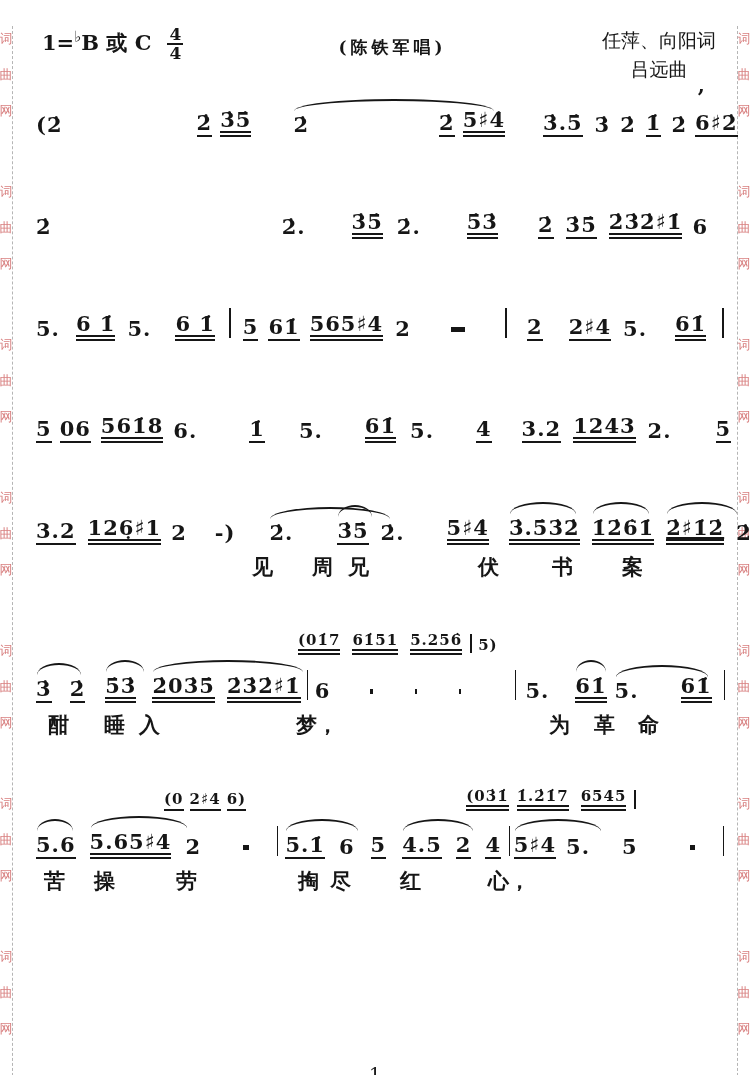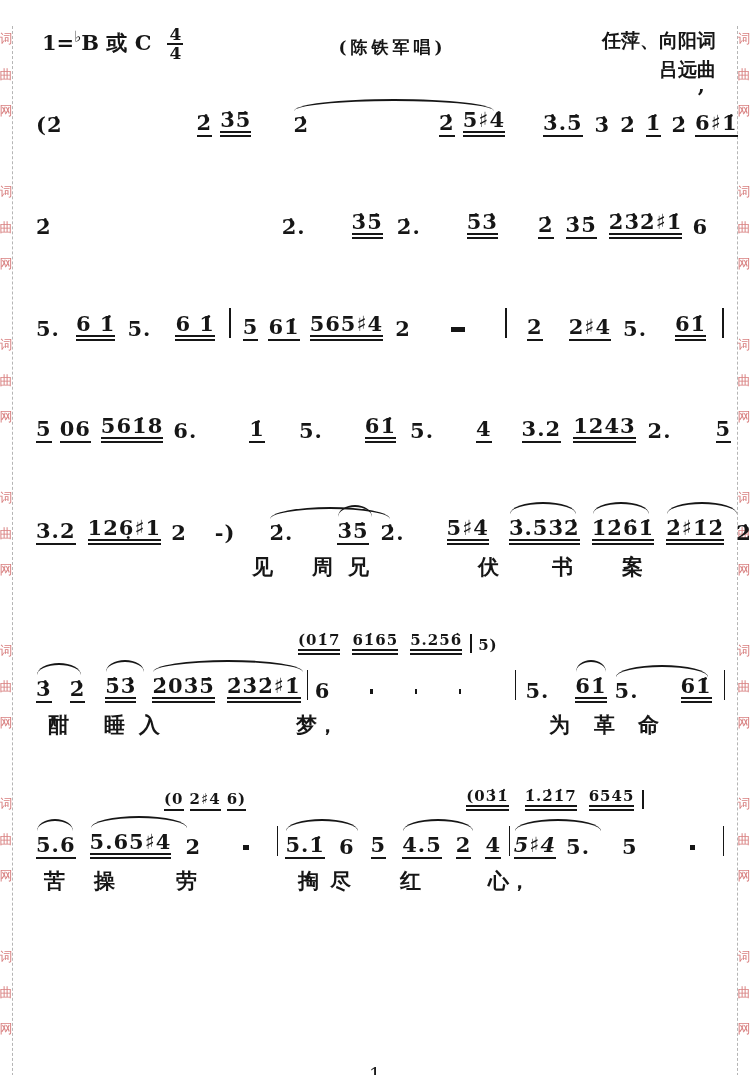--- a/index.html
+++ b/index.html
@@ -19,21 +19,21 @@
   
   .title{text-align:center;font-weight:bold;font-size:27px;letter-spacing:2px;margin:0 60px;padding-top:22px;}
   .subtitle{text-align:center;font-weight:bold;font-size:31px;letter-spacing:5px;margin-top:6px;}
   .meta{display:flex;justify-content:space-between;align-items:flex-start;margin:26px 34px 0 42px;}
   .key{font-size:21px;font-weight:bold;white-space:nowrap;}
   .key .flat{font-size:15px;vertical-align:super;}
   .frac{display:inline-flex;flex-direction:column;align-items:center;font-size:17px;line-height:1.02;
         margin-left:16px;vertical-align:middle;font-weight:bold;}
   .frac b+b{border-top:2px solid #161616;padding:0 2px;}
   .singer{font-size:17px;font-weight:bold;letter-spacing:4px;margin-top:10px;}
-  .credits{font-size:19px;font-weight:bold;line-height:1.55;text-align:right;}
+  .credits{font-size:19px;font-weight:normal;line-height:1.55;text-align:center;}
   .tempo{font-size:16px;font-weight:bold;margin:14px 0 0 40px;}
   .stray{position:absolute;left:697px;top:58px;font-size:22px;font-weight:bold;}
 
   
   #score{margin:6px 26px 0 36px;}
   .sys{margin-top:56px;}
   .sys:first-child{margin-top:6px;}
   .sys:nth-child(6){margin-top:42px;}
   .sys:nth-child(7){margin-top:40px;}
   .notesrow{display:flex;align-items:flex-end;height:46px;white-space:nowrap;
@@ -138,21 +138,21 @@
           <span class="dash" style="margin-left: 62px;"></span>
           <span class="dash" style="margin-left: 34px;"></span>
           <span class="tk u1" style="margin-left: 34px;">2̇</span>
           <span class="tk u2" style="margin-left: 8px;">5♯4̇</span>
           <span class="bar" style="margin-left: 26px;"></span>
           <span class="tk u1" style="margin-left: 12px;">3̇.5̇</span>
           <span class="tk" style="margin-left: 12px;">3̇</span>
           <span class="tk" style="margin-left: 10px;">2̇</span>
           <span class="tk u1" style="margin-left: 10px;">1̇</span>
           <span class="tk" style="margin-left: 10px;">2̇</span>
-          <span class="tk u1" style="margin-left: 8px;">6♯1̇</span>
+          <span class="tk u1" style="margin-left: 8px;">6♯2̇</span>
           <span class="bar" style="margin-left: 12px;"></span>
         </div>
       </div>
       <div class="sys">
         <div class="notesrow">
           <span class="tk">2̇</span>
           <span class="dash" style="margin-left: 56px;"></span>
           <span class="dash" style="margin-left: 50px;"></span>
           <span class="dash" style="margin-left: 50px;"></span>
           <span class="bar" style="margin-left: 56px;"></span>
@@ -216,37 +216,37 @@
           <span class="tk" style="margin-left: 10px;">2</span>
           <span class="tk" style="margin-left: 28px;">-)</span>
           <span class="bar" style="margin-left: 20px;"></span>
           <span class="tk" style="margin-left: 14px;">2̇.<i class="arc" style="width: 120px;"></i></span>
           <span class="tk u1" style="margin-left: 44px;">3̇5̇<i class="arc" style="width: 34px;"></i></span>
           <span class="tk" style="margin-left: 12px;">2̇.</span>
           <span class="tk u2" style="margin-left: 42px;">5♯4̇</span>
           <span class="bar" style="margin-left: 12px;"></span>
           <span class="tk u2" style="margin-left: 8px;">3̇.5̇3̇2̇<i class="arc" style="width: 66px;"></i></span>
           <span class="tk u2" style="margin-left: 12px;">1̇2̇6̇1̇<i class="arc" style="width: 56px;"></i></span>
-          <span class="tk u2" style="margin-left: 12px;">2̇♯1̇2̇<i class="arc" style="width: 70px;"></i></span>
+          <span class="tk u2" style="margin-left: 12px; text-decoration: underline;">2̇♯1̇2̇<i class="arc" style="width: 70px;"></i></span>
           <span class="tk" style="margin-left: 12px;">2̇</span>
           <span class="bar" style="margin-left: 14px;"></span>
         </div>
         <div class="lyrics">
           <span class="syl" style="margin-left: 216px;">见</span>
           <span class="syl" style="margin-left: 39px;">周</span>
           <span class="syl" style="margin-left: 15px;">兄</span>
           <span class="syl" style="margin-left: 109px;">伏</span>
           <span class="syl" style="margin-left: 53px;">书</span>
           <span class="syl" style="margin-left: 49px;">案</span>
         </div>
       </div>
       <div class="sys">
         <div class="ossia" style="padding-left: 262px;">
           <span class="tk u2">(01̇7</span>
-          <span class="tk u2" style="margin-left: 12px;">61̇65</span>
+          <span class="tk u2" style="margin-left: 12px;">61̇51</span>
           <span class="tk u2" style="margin-left: 12px;">5.256̇</span>
           <span class="bar sm" style="margin-left: 8px;"></span>
           <span class="tk" style="margin-left: 6px;">5)</span>
         </div>
         <div class="notesrow">
           <span class="tk u1">3̇<i class="arc" style="width: 44px;"></i></span>
           <span class="tk u1" style="margin-left: 18px;">2̇</span>
           <span class="tk u2" style="margin-left: 20px;">5̇3̇<i class="arc" style="width: 38px;"></i></span>
           <span class="tk u2" style="margin-left: 16px;">2̇03̇5̇<i class="arc" style="width: 150px;"></i></span>
           <span class="tk u2" style="margin-left: 12px;">2̇3̇2̇♯1̇</span>
@@ -271,38 +271,38 @@
           <span class="syl" style="margin-left: 24px;">革</span>
           <span class="syl" style="margin-left: 23px;">命</span>
         </div>
       </div>
       <div class="sys">
         <div class="ossia">
           <span class="tk u1" style="margin-left: 128px;">(0</span>
           <span class="tk u1" style="margin-left: 6px;">2♯4</span>
           <span class="tk u1" style="margin-left: 6px;">6)</span>
           <span class="tk u2" style="margin-left: 220px;">(03̇1̇</span>
-          <span class="tk u2" style="margin-left: 16px;">1̇.2̇1̇7</span>
+          <span class="tk u2" style="margin-left: 8px;">1̇.2̇1̇7</span>
           <span class="tk u2" style="margin-left: 12px;">6545</span>
           <span class="bar sm" style="margin-left: 8px;"></span>
         </div>
         <div class="notesrow">
           <span class="tk u1">5.6<i class="arc" style="width: 36px;"></i></span>
           <span class="tk u2" style="margin-left: 14px;">5.65♯4<i class="arc" style="width: 96px;"></i></span>
           <span class="tk" style="margin-left: 14px;">2</span>
           <span class="dash" style="margin-left: 42px;"></span>
           <span class="bar" style="margin-left: 28px;"></span>
           <span class="tk u1" style="margin-left: 8px;">5.1̇<i class="arc" style="width: 72px;"></i></span>
           <span class="tk" style="margin-left: 14px;">6</span>
           <span class="tk u1" style="margin-left: 16px;">5</span>
           <span class="tk u1" style="margin-left: 16px;">4.5<i class="arc" style="width: 70px;"></i></span>
           <span class="tk u1" style="margin-left: 14px;">2</span>
           <span class="tk u1" style="margin-left: 14px;">4</span>
           <span class="bar" style="margin-left: 8px;"></span>
-          <span class="tk u1" style="margin-left: 4px; font-style: italic;">5♯4<i class="arc" style="width: 86px;"></i></span>
+          <span class="tk u1" style="margin-left: 4px;">5♯4<i class="arc" style="width: 86px;"></i></span>
           <span class="tk" style="margin-left: 10px;">5.</span>
           <span class="tk" style="margin-left: 32px;">5</span>
           <span class="dash" style="margin-left: 52px;"></span>
           <span class="bar" style="margin-left: 28px;"></span>
         </div>
         <div class="lyrics">
           <span class="syl" style="margin-left: 8px;">苦</span>
           <span class="syl" style="margin-left: 29px;">操</span>
           <span class="syl" style="margin-left: 61px;">劳</span>
           <span class="syl" style="margin-left: 101px;">掏</span>

